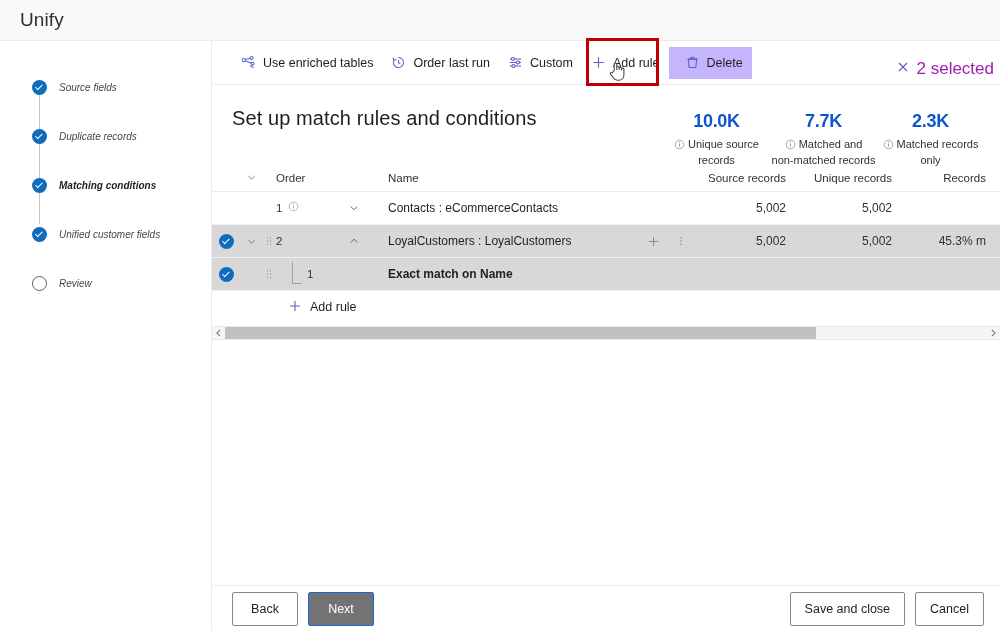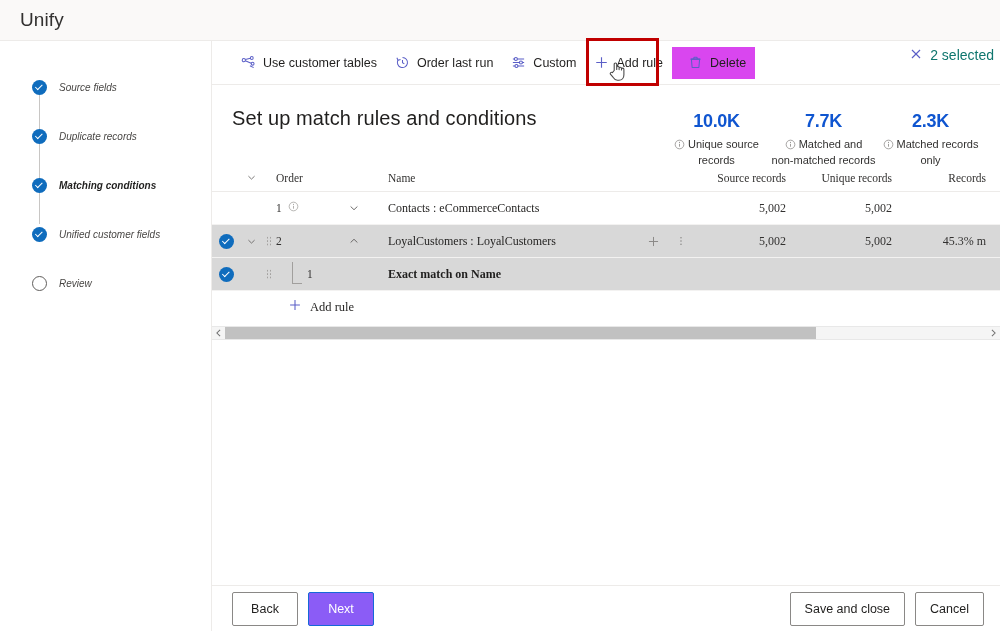--- a/index.html
+++ b/index.html
@@ -105,34 +105,34 @@
     padding: 0 9px;
     font-size: 12.5px;
     color: #201f1e;
     cursor: pointer;
     white-space: nowrap;
     background: transparent;
     border: none;
     font-family: inherit;
   }
   .tb-item .ic { margin-right: 7px; display: flex; align-items: center; }
-  .tb-item.hovered { background: #d946ef; padding-left: 16px; }
+  .tb-item.hovered { background: #c4b5fd; padding-left: 16px; }
   .hl-box {
     position: absolute;
     left: 374px; top: -3px;
     width: 73px; height: 48px;
     border: 3px solid #c00000;
     pointer-events: none;
     z-index: 6;
   }
   .selected-chip {
     position: absolute; right: 0px; top: 6px;
-    display: flex; align-items: flex-start;
+    display: flex; align-items: flex-end;
     height: 32px; padding: 0 6px;
-    font-size: 14px; color: #0f766e;
+    font-size: 17px; color: #a21caf;
     cursor: pointer;
   }
   .selected-chip .ic { margin-right: 7px; }
 
   .cursor-hand {
     position: absolute;
     left: 609px; top: 60px;
     width: 18px; height: 22px;
     z-index: 8;
     pointer-events: none;
@@ -159,21 +159,21 @@
   .kpi-label {
     font-size: 11px; color: #323130;
     line-height: 14px; margin-top: 2px;
     display: inline-block;
   }
   .kpi-label .info-i {
     display: inline-block; vertical-align: -2px; margin-right: 3px;
   }
 
   
-  .table { padding: 0 0 11px 0; font-family: Liberation Serif, serif; }
+  .table { padding: 0 0 11px 0; }
   .thead {
     display: flex; align-items: center;
     height: 28px;
     border-bottom: 1px solid #edebe9;
     font-size: 11.5px; color: #323130;
   }
   .tbody { font-size: 12px; }
   .trow {
     display: flex; align-items: center;
     height: 33px;
@@ -265,21 +265,21 @@
     padding: 0 14px;
     font-size: 12.5px;
     font-family: inherit;
     border: 1px solid #8a8886;
     background: #ffffff; color: #201f1e;
     border-radius: 2px;
     cursor: pointer;
     display: inline-flex; align-items: center; justify-content: center;
   }
   .btn.primary {
-    background: #8b5cf6; border-color: #1668d8; color: #ffffff;
+    background: #737373; border-color: #1668d8; color: #ffffff;
   }
   .gap { width: 10px; }
   .spacer { flex: 1 1 auto; }
 </style>
 </head>
 <body>
 
 <div id="app">
 
   <div class="app-header">
@@ -324,21 +324,21 @@
       <button class="tb-item">
         <span class="ic">
           <svg width="15" height="15" viewBox="0 0 16 16">
             <circle cx="3" cy="5.5" r="1.7" fill="none" stroke="#5b5fc7" stroke-width="1.1"></circle>
             <circle cx="11.5" cy="3.2" r="1.5" fill="none" stroke="#5b5fc7" stroke-width="1.1"></circle>
             <circle cx="12.4" cy="9.3" r="1.5" fill="none" stroke="#5b5fc7" stroke-width="1.1"></circle>
             <path d="M4.6 4.9 L10 3.5 M4.6 6.1 L10.9 8.8" stroke="#5b5fc7" stroke-width="1.1" fill="none"></path>
             <path d="M9.5 11.5 L13.5 13.5" stroke="#5b5fc7" stroke-width="1.1" fill="none"></path>
           </svg>
         </span>
-        <span>Use customer tables</span>
+        <span>Use enriched tables</span>
       </button>
 
       <button class="tb-item">
         <span class="ic">
           <svg width="15" height="15" viewBox="0 0 16 16">
             <path d="M8 2.6 A5.4 5.4 0 1 1 3.2 5.4" fill="none" stroke="#5b5fc7" stroke-width="1.1"></path>
             <path d="M2 3 L3.2 5.6 L5.9 4.7" fill="none" stroke="#5b5fc7" stroke-width="1.1" stroke-linejoin="round"></path>
             <path d="M8 5.4 V8.2 L10 9.5" fill="none" stroke="#5b5fc7" stroke-width="1.1"></path>
           </svg>
         </span>

